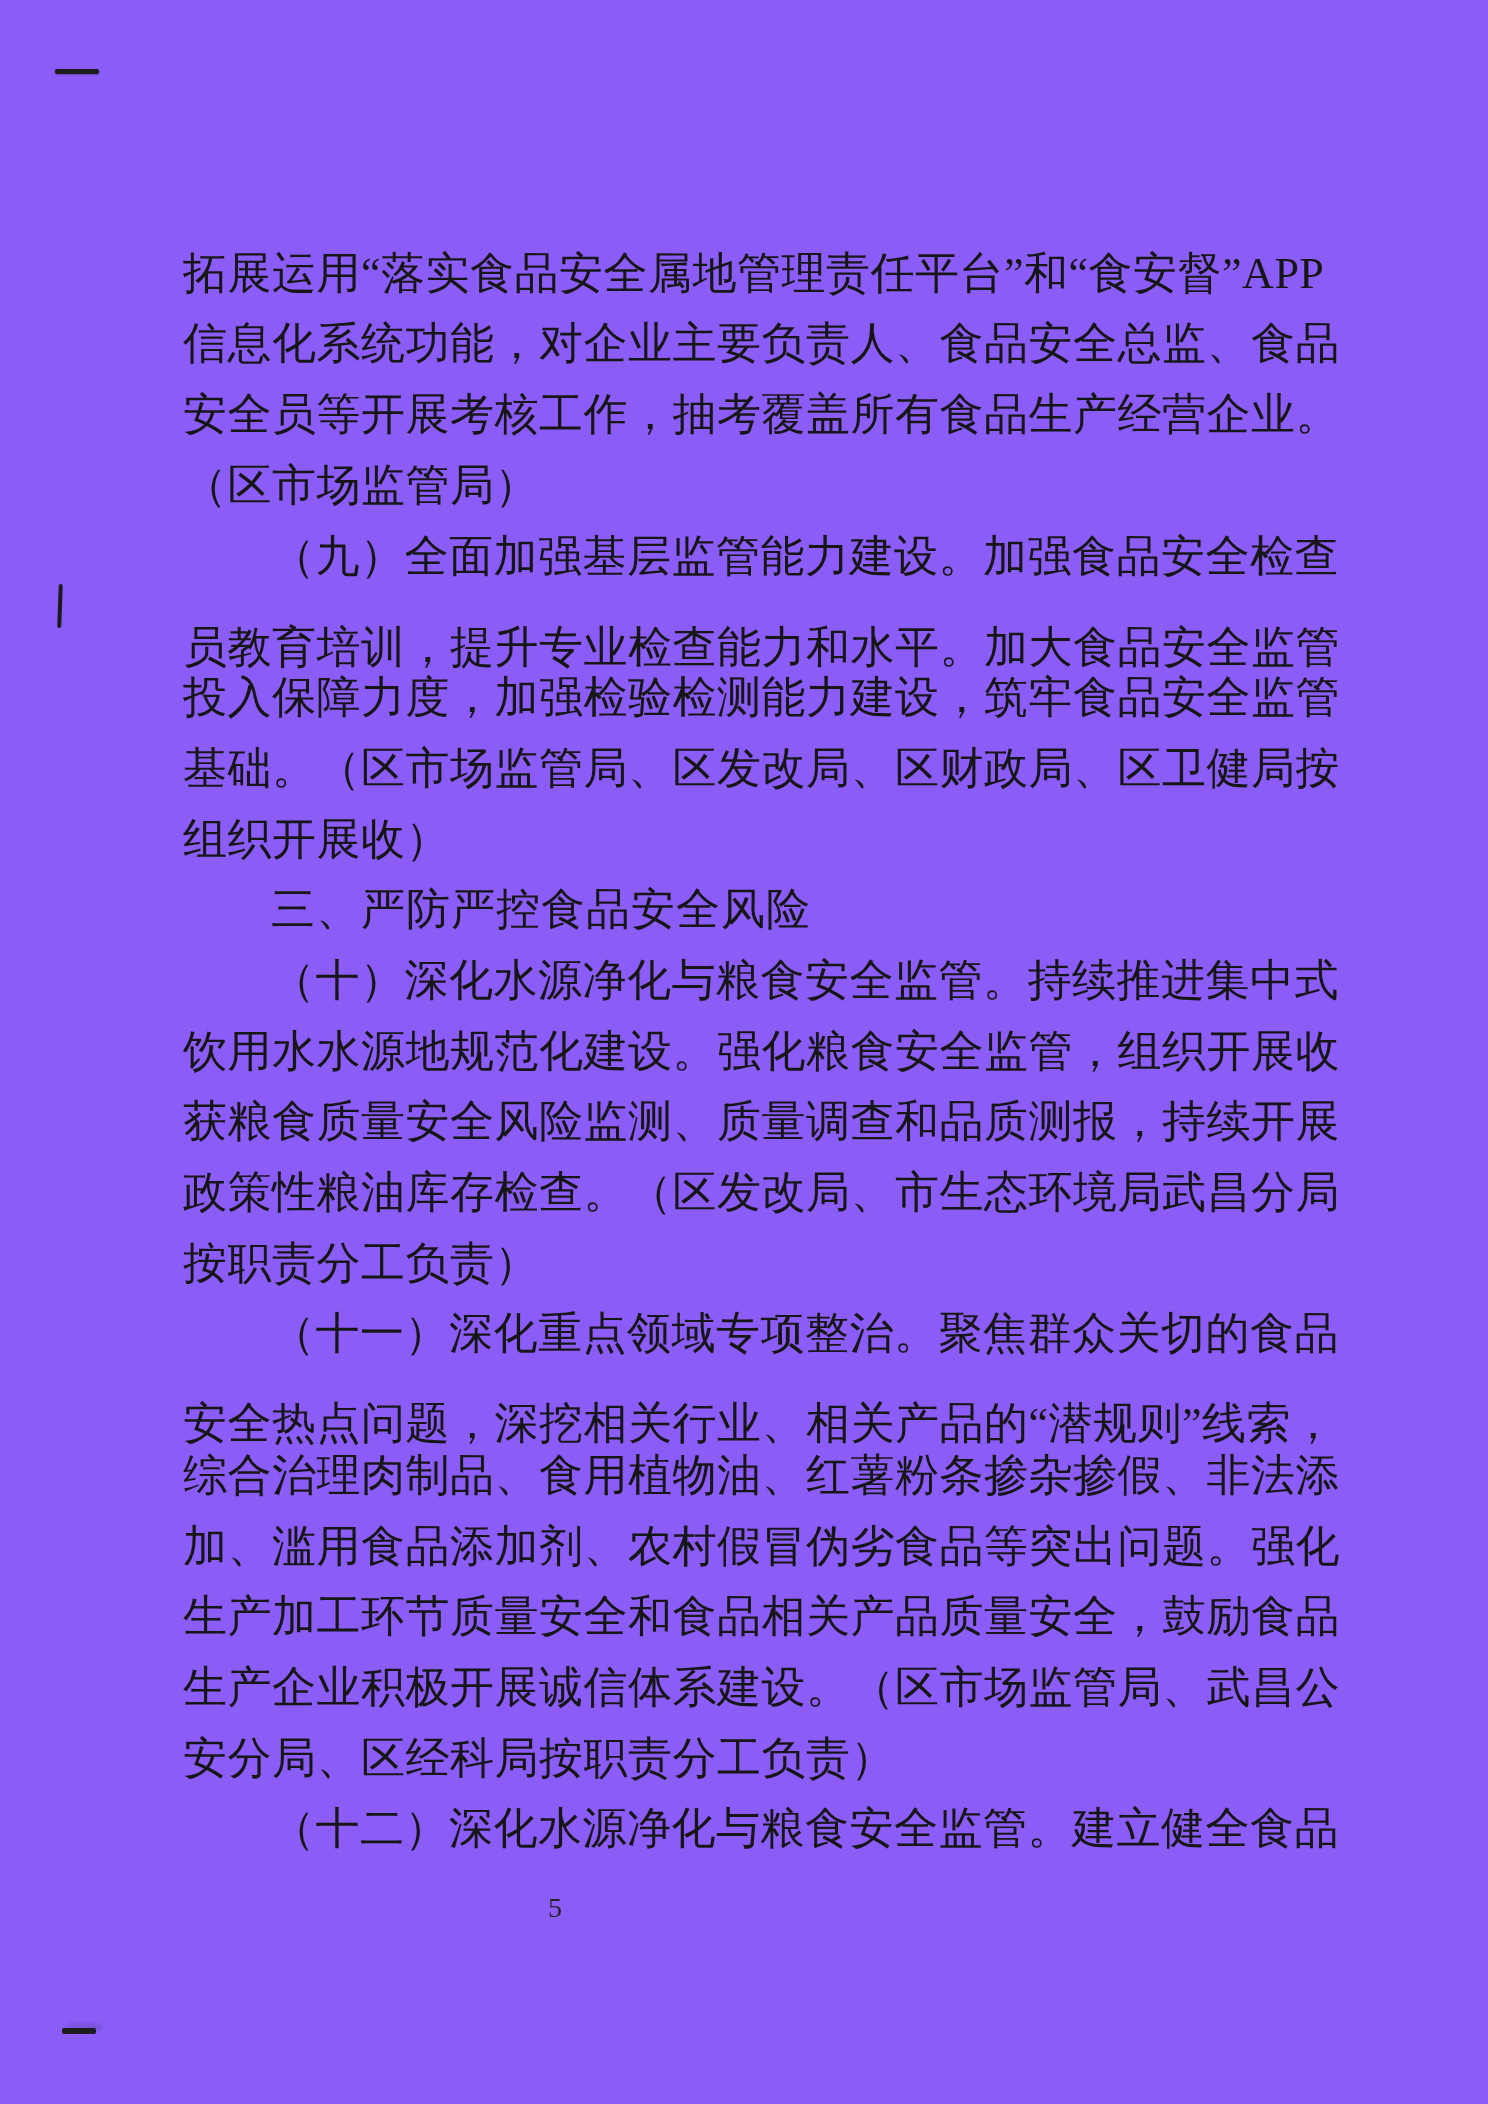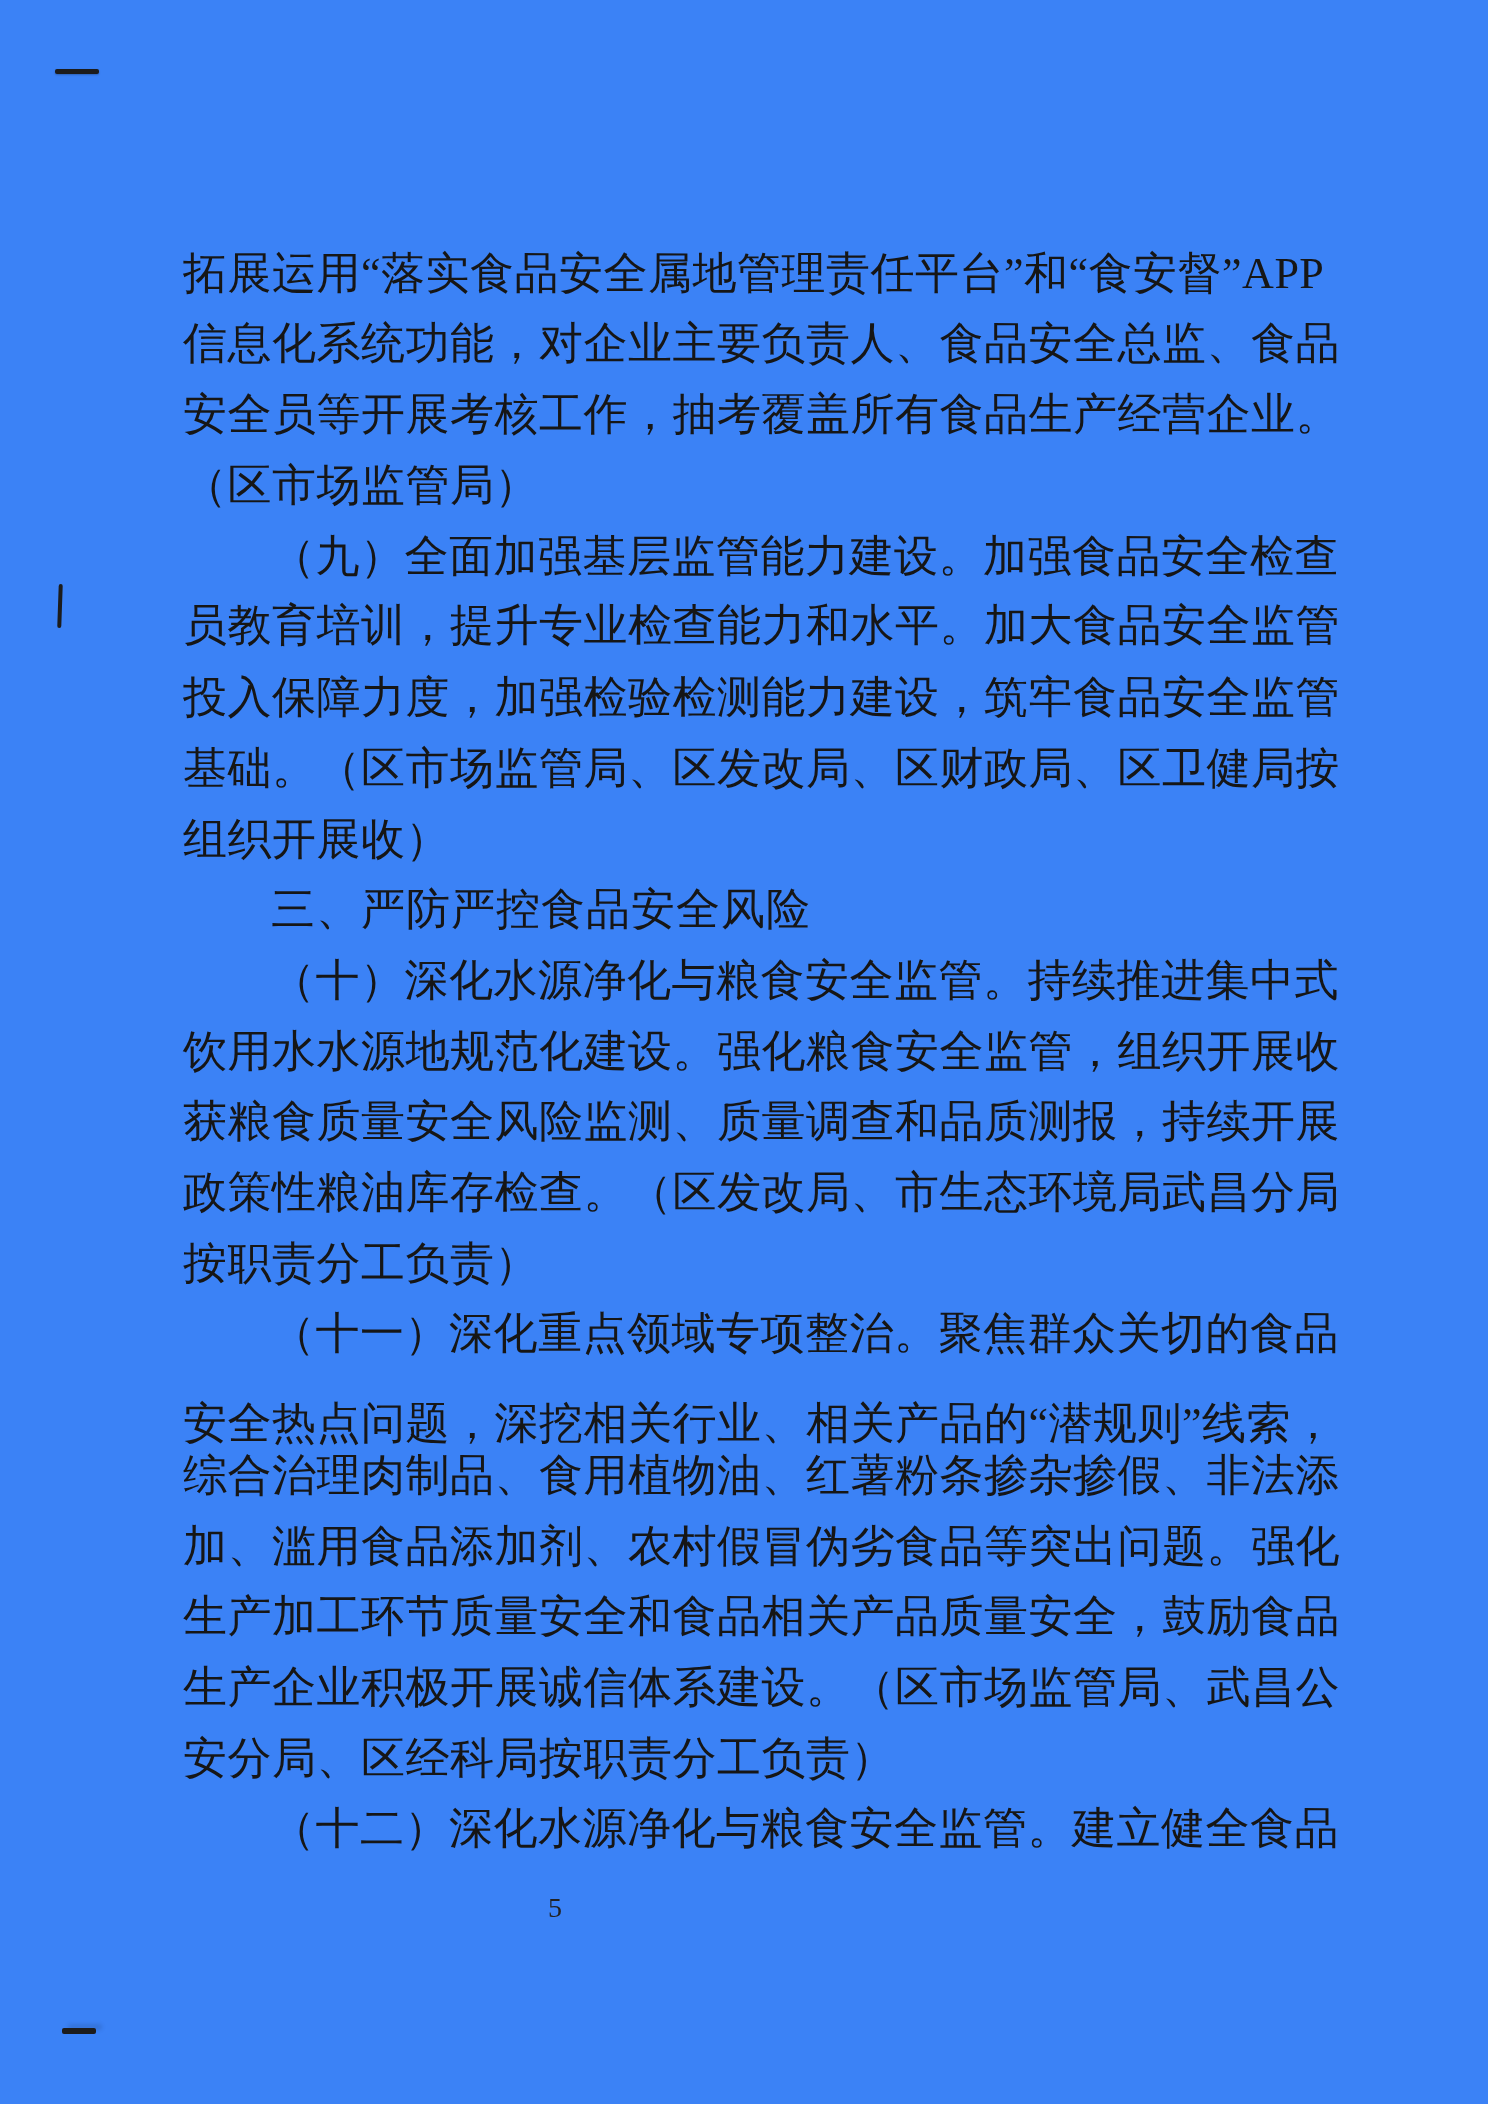--- a/index.html
+++ b/index.html
@@ -4,21 +4,21 @@
 <style>
   html, body {
     margin: 0;
     padding: 0;
     background: #e8e8e8;
   }
   .page {
     position: relative;
     width: 1488px;
     height: 2104px;
-    background: #3b82f6;
+    background: #8b5cf6;
     overflow: hidden;
     font-family: "Liberation Serif", "DejaVu Serif", serif;
     color: #161616;
   }
   .line {
     position: absolute;
     left: 183px;
     width: 1085px;
     font-size: 44px;
     line-height: 52px;
@@ -57,21 +57,21 @@
   <div class="line" style="top:248px"><span class="b"></span><span>拓展运用“落实食品安全属地管理责任平台”和“食安督”APP</span></div>
 
   <div class="line" style="top:318px"><span class="b"></span><span>信息化系统功能，对企业主要负责人、食品安全总监、食品</span></div>
 
   <div class="line" style="top:389px"><span class="b"></span><span>安全员等开展考核工作，抽考覆盖所有食品生产经营企业。</span></div>
 
   <div class="line" style="top:460px"><span class="b"></span><span>（区市场监管局）</span></div>
 
   <div class="line indent" style="top:531px"><span class="b">（九）全面加强基层监管能力建设。</span><span>加强食品安全检查</span></div>
 
-  <div class="line" style="top:600px"><span class="b"></span><span>员教育培训，提升专业检查能力和水平。加大食品安全监管</span></div>
+  <div class="line" style="top:622px"><span class="b"></span><span>员教育培训，提升专业检查能力和水平。加大食品安全监管</span></div>
 
   <div class="line" style="top:672px"><span class="b"></span><span>投入保障力度，加强检验检测能力建设，筑牢食品安全监管</span></div>
 
   <div class="line" style="top:743px"><span class="b"></span><span>基础。（区市场监管局、区发改局、区财政局、区卫健局按</span></div>
 
   <div class="line" style="top:814px"><span class="b"></span><span>组织开展收）</span></div>
 
   <div class="line indent heading-line" style="top:884px"><span class="b">三、严防严控食品安全风险</span><span></span></div>
 
   <div class="line" style="top:1026px"><span class="b"></span><span>饮用水水源地规范化建设。强化粮食安全监管，组织开展收</span></div>

